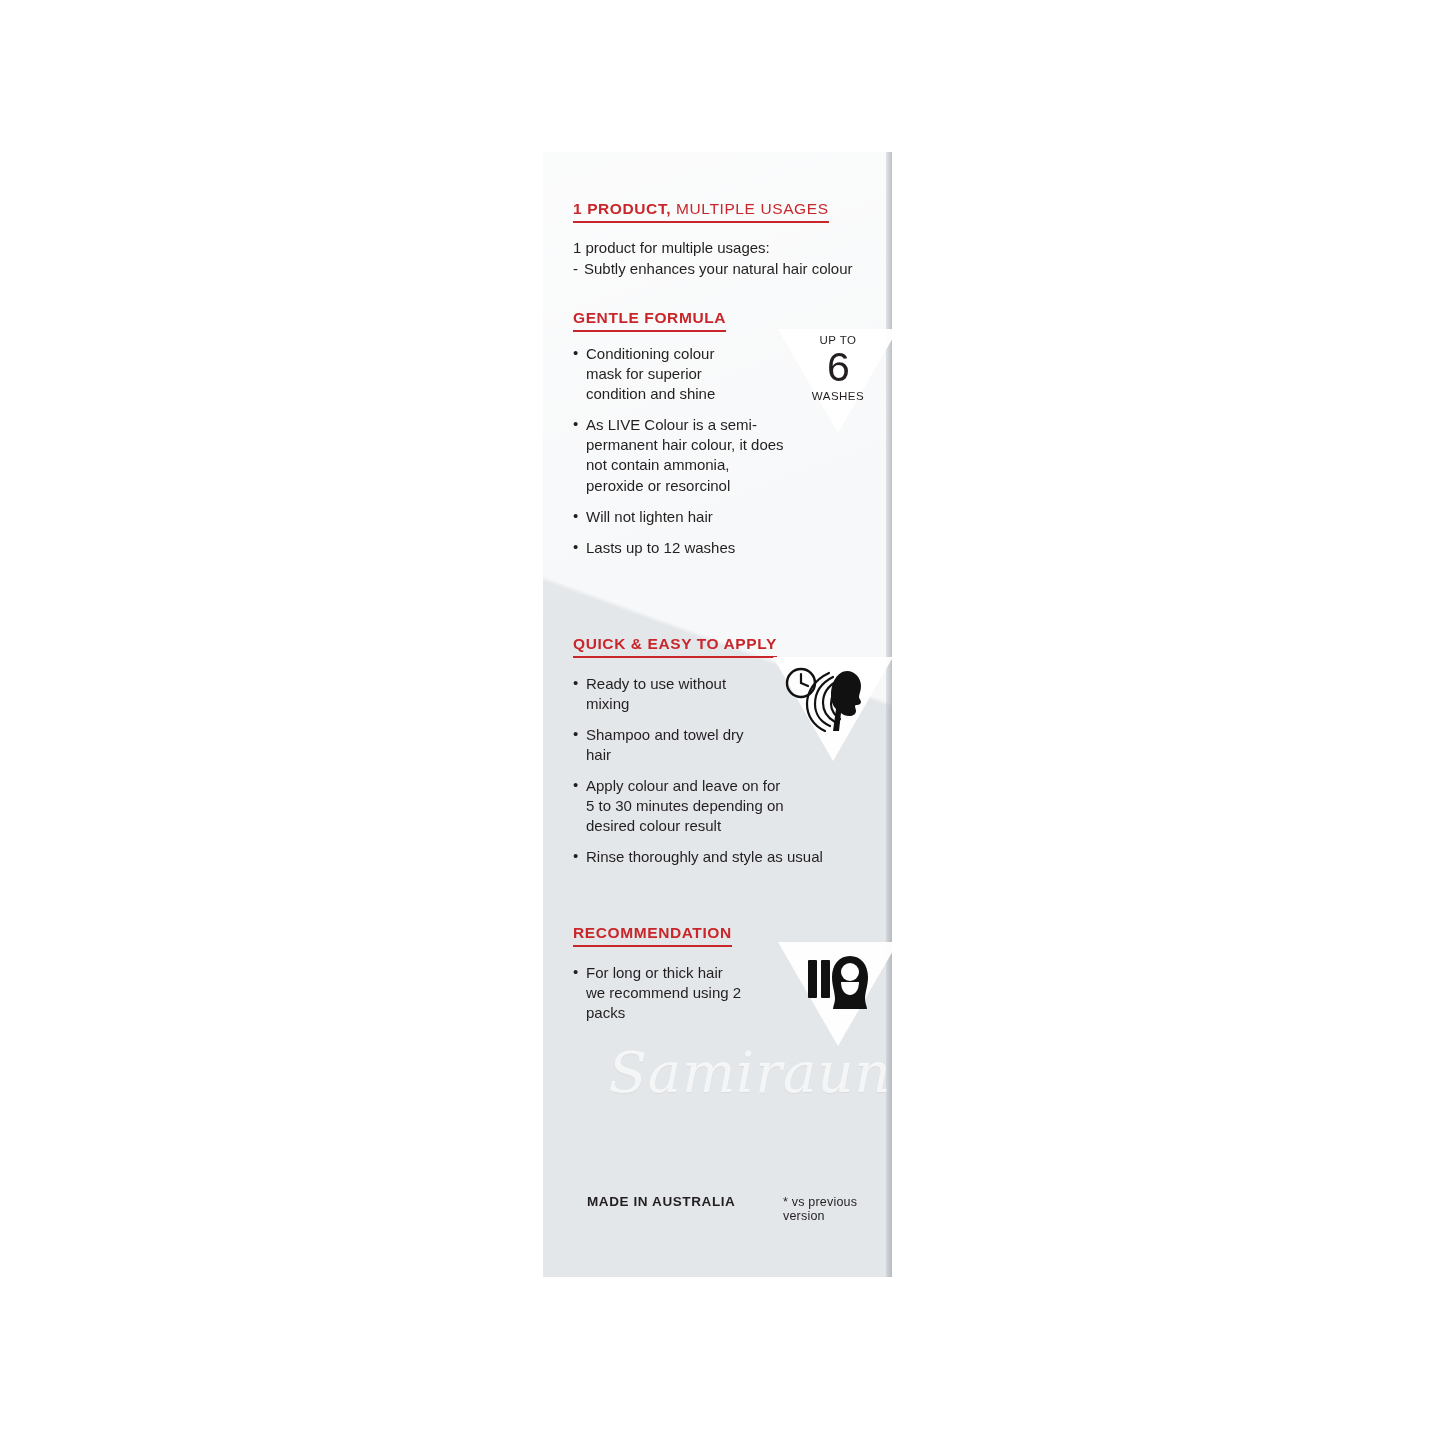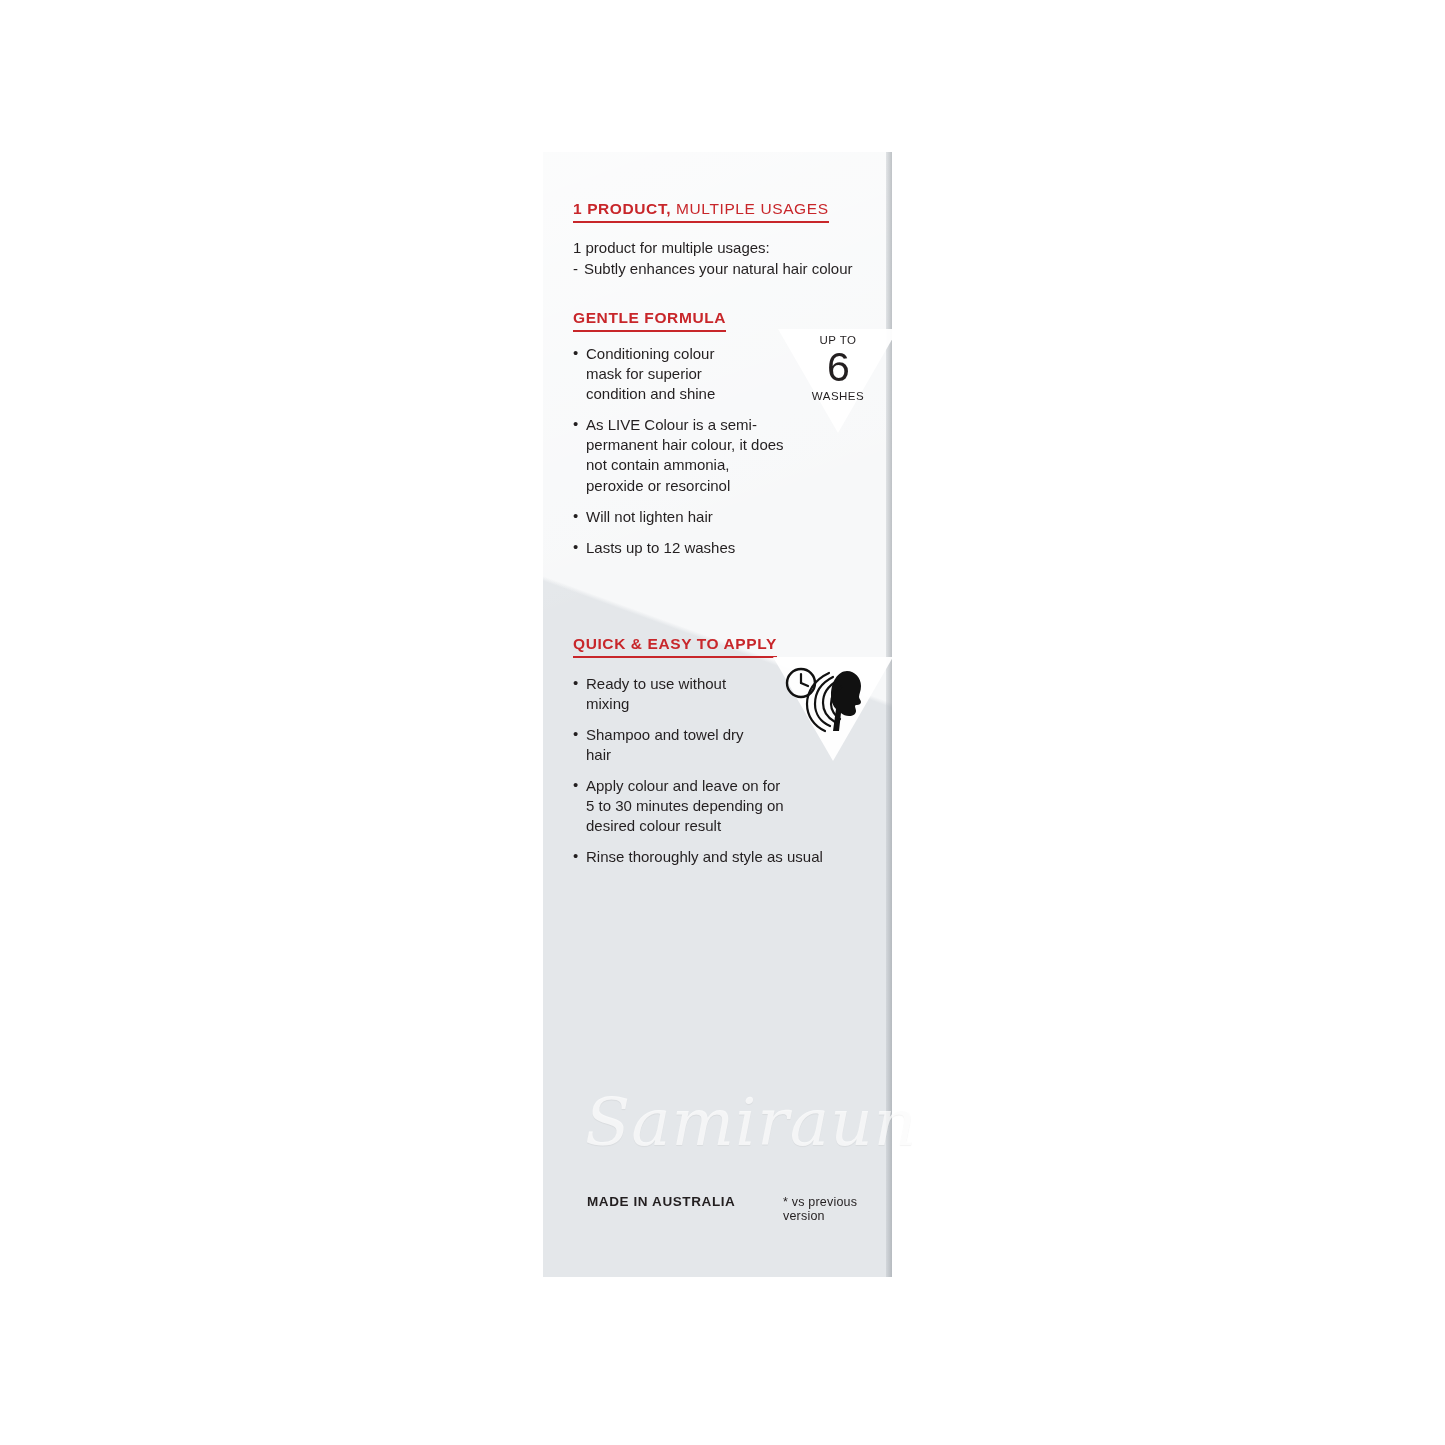--- a/index.html
+++ b/index.html
@@ -195,26 +195,25 @@
 
   
   #watermark {
     position: absolute;
     left: 585px;
     top: 1040px;
     width: 330px;
     text-align: center;
     font-family: "DejaVu Serif", serif;
     font-style: italic;
-    font-size: 66px;
+    font-size: 56px;
     color: rgba(255,255,255,0.72);
     letter-spacing: 1px;
     pointer-events: none;
     text-shadow: 0 1px 1px rgba(0,0,0,0.05);
-    margin-top: 44px;
   }
 </style>
 </head>
 <body>
 
 <div id="package">
   <div class="sheen-a"></div>
   <div class="sheen-b"></div>
   <div class="edge-right"></div>
 
@@ -302,20 +301,45 @@
             <g fill="none" stroke="#111111" stroke-width="2.2" stroke-linecap="round">
               <path d="M60 20c-12 6-18 16-18 27 0 10 6 18 15 22"></path>
               <path d="M56 16c-15 7-22 19-22 31 0 12 7 22 18 27"></path>
               <path d="M64 24c-9 5-14 13-14 22 0 8 5 15 12 19"></path>
               <path d="M68 30c-7 4-10 10-10 17 0 6 4 12 9 15"></path>
             </g>
           </svg>
         </div>
       </div>
 
+      <div style="position:relative; margin-top:56px;">
+        <div class="sec-title">RECOMMENDATION</div>
+
+        <ul class="bullets" style="margin-top:16px;">
+          <li class="narrow-3">
+            <span>For long or thick hair we recommend using 2 packs</span>
+          </li>
+        </ul>
+
+        
+        <div class="icon-wrap" id="lady-icon" style="top:18px;">
+          <div class="tri"></div>
+          <svg width="120" height="104" viewBox="0 0 120 104" style="position:absolute;top:0;left:0;">
+            <g fill="#111111">
+              <rect x="30" y="18" width="9" height="38" rx="1"></rect>
+              <rect x="43" y="18" width="9" height="38" rx="1"></rect>
+            </g>
+            <g fill="#111111">
+              <path d="M72 14c11 0 18 9 18 21 0 9-3 15-3 22 0 4 2 7 2 10H55c0-3 2-6 2-10 0-7-3-13-3-22 0-12 7-21 18-21z"></path>
+              <circle cx="72" cy="30" r="9" fill="#ffffff"></circle>
+              <path d="M63 40h18c0 8-4 13-9 13s-9-5-9-13z" fill="#ffffff"></path>
+            </g>
+          </svg>
+        </div>
+      </div>
 
     </div>
 
     <div class="footer">
       <span class="made">MADE IN AUSTRALIA</span>
       <span class="note">* vs previous version</span>
     </div>
   </div>
 </div>
 

